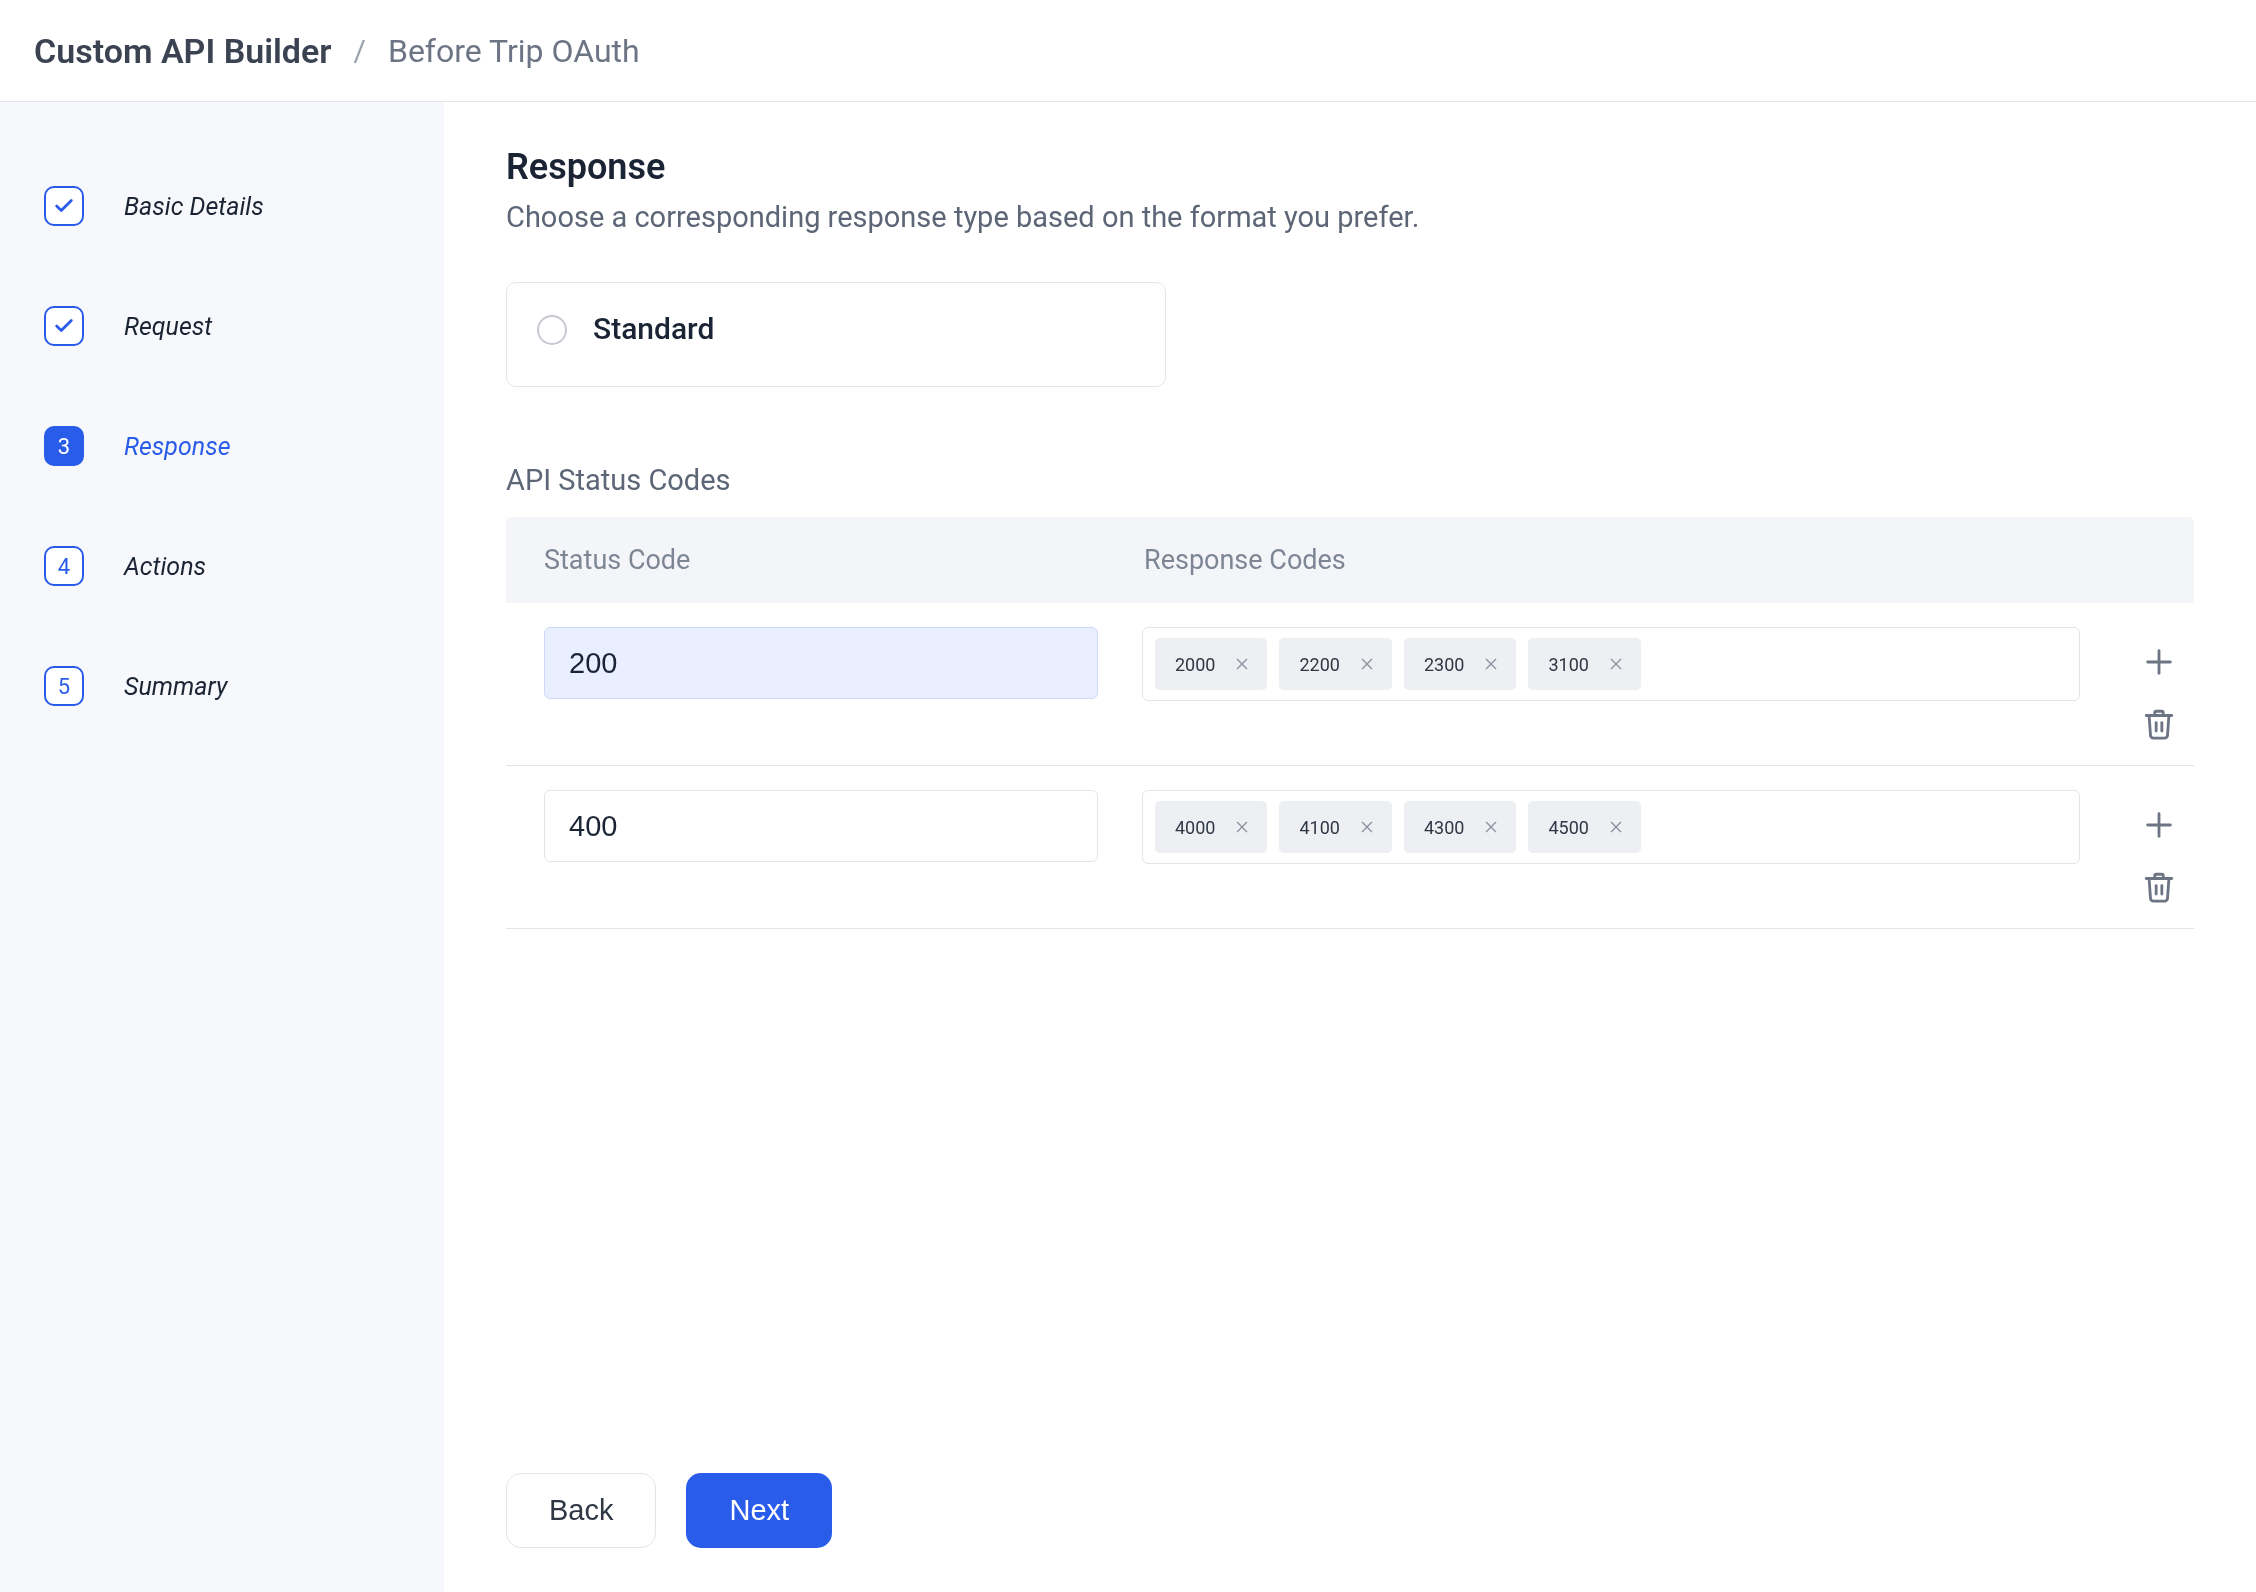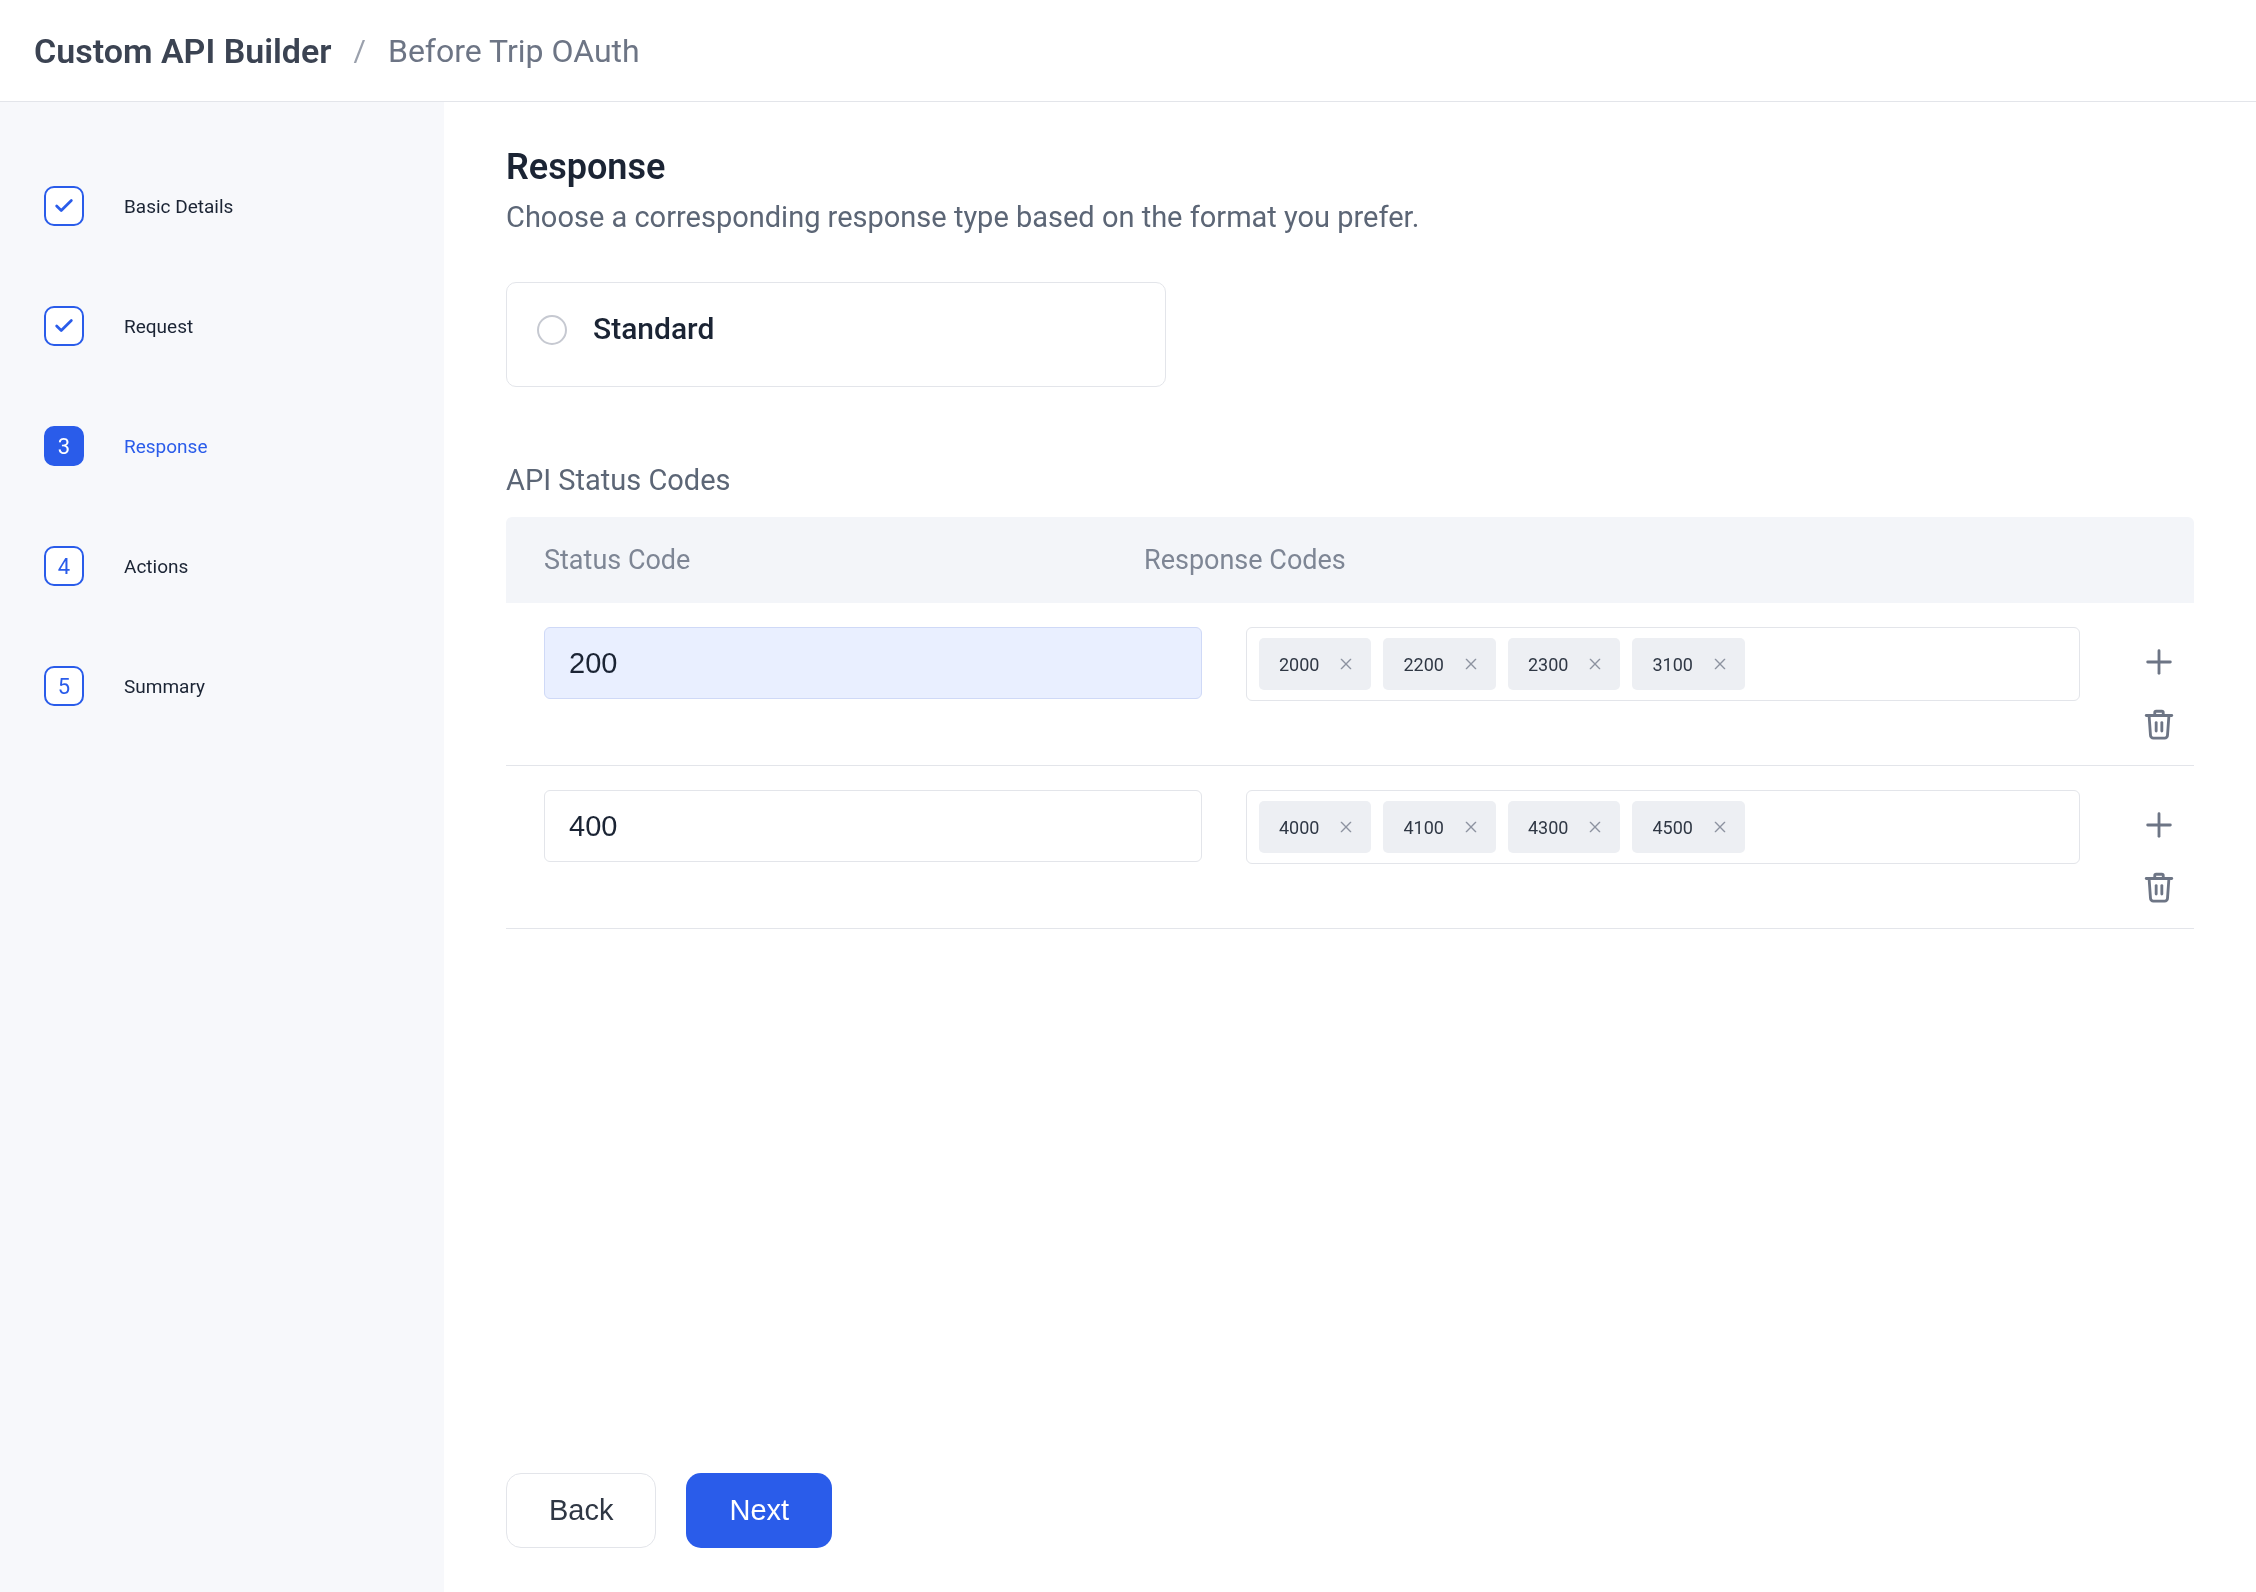--- a/index.html
+++ b/index.html
@@ -90,21 +90,21 @@
   .step-badge.active{
     background:var(--blue);
     color:#fff;
     border:2px solid var(--blue);
   }
   .step-badge.todo{
     background:#fff;
     border:2px solid var(--blue);
     color:var(--blue);
   }
-  .step-label{font-size:19px;color:var(--text-strong);}
+  .step-label{font-size:25px;color:var(--text-strong);font-style:italic;}
   .step.active .step-label{color:var(--blue);}
 
   
   .page-title{font-size:36px;font-weight:600;margin:0 0 12px 0;}
   .page-sub{font-size:29px;color:var(--text-muted);margin:0 0 48px 0;}
 
   .cards{display:flex;gap:22px;margin-bottom:76px;}
   .card{
     width:660px;
     border:1px solid var(--card-border);
@@ -147,21 +147,21 @@
   .th-status{width:600px;}
   .th-resp{flex:1;}
 
   .row{
     display:flex;align-items:flex-start;
     padding:24px 0 24px 38px;
     border-bottom:1px solid var(--border);
     gap:44px;
   }
   .status-input{
-    width:658px;height:72px;
+    width:554px;height:72px;
     border:1px solid var(--border);
     border-radius:6px;
     padding:0 24px;
     font-size:29px;
     color:var(--text-strong);
     background:#fff;
   }
   .status-input.highlight{background:#e9efff;border-color:#cfd9f7;}
   .resp-box{
     flex:1;

